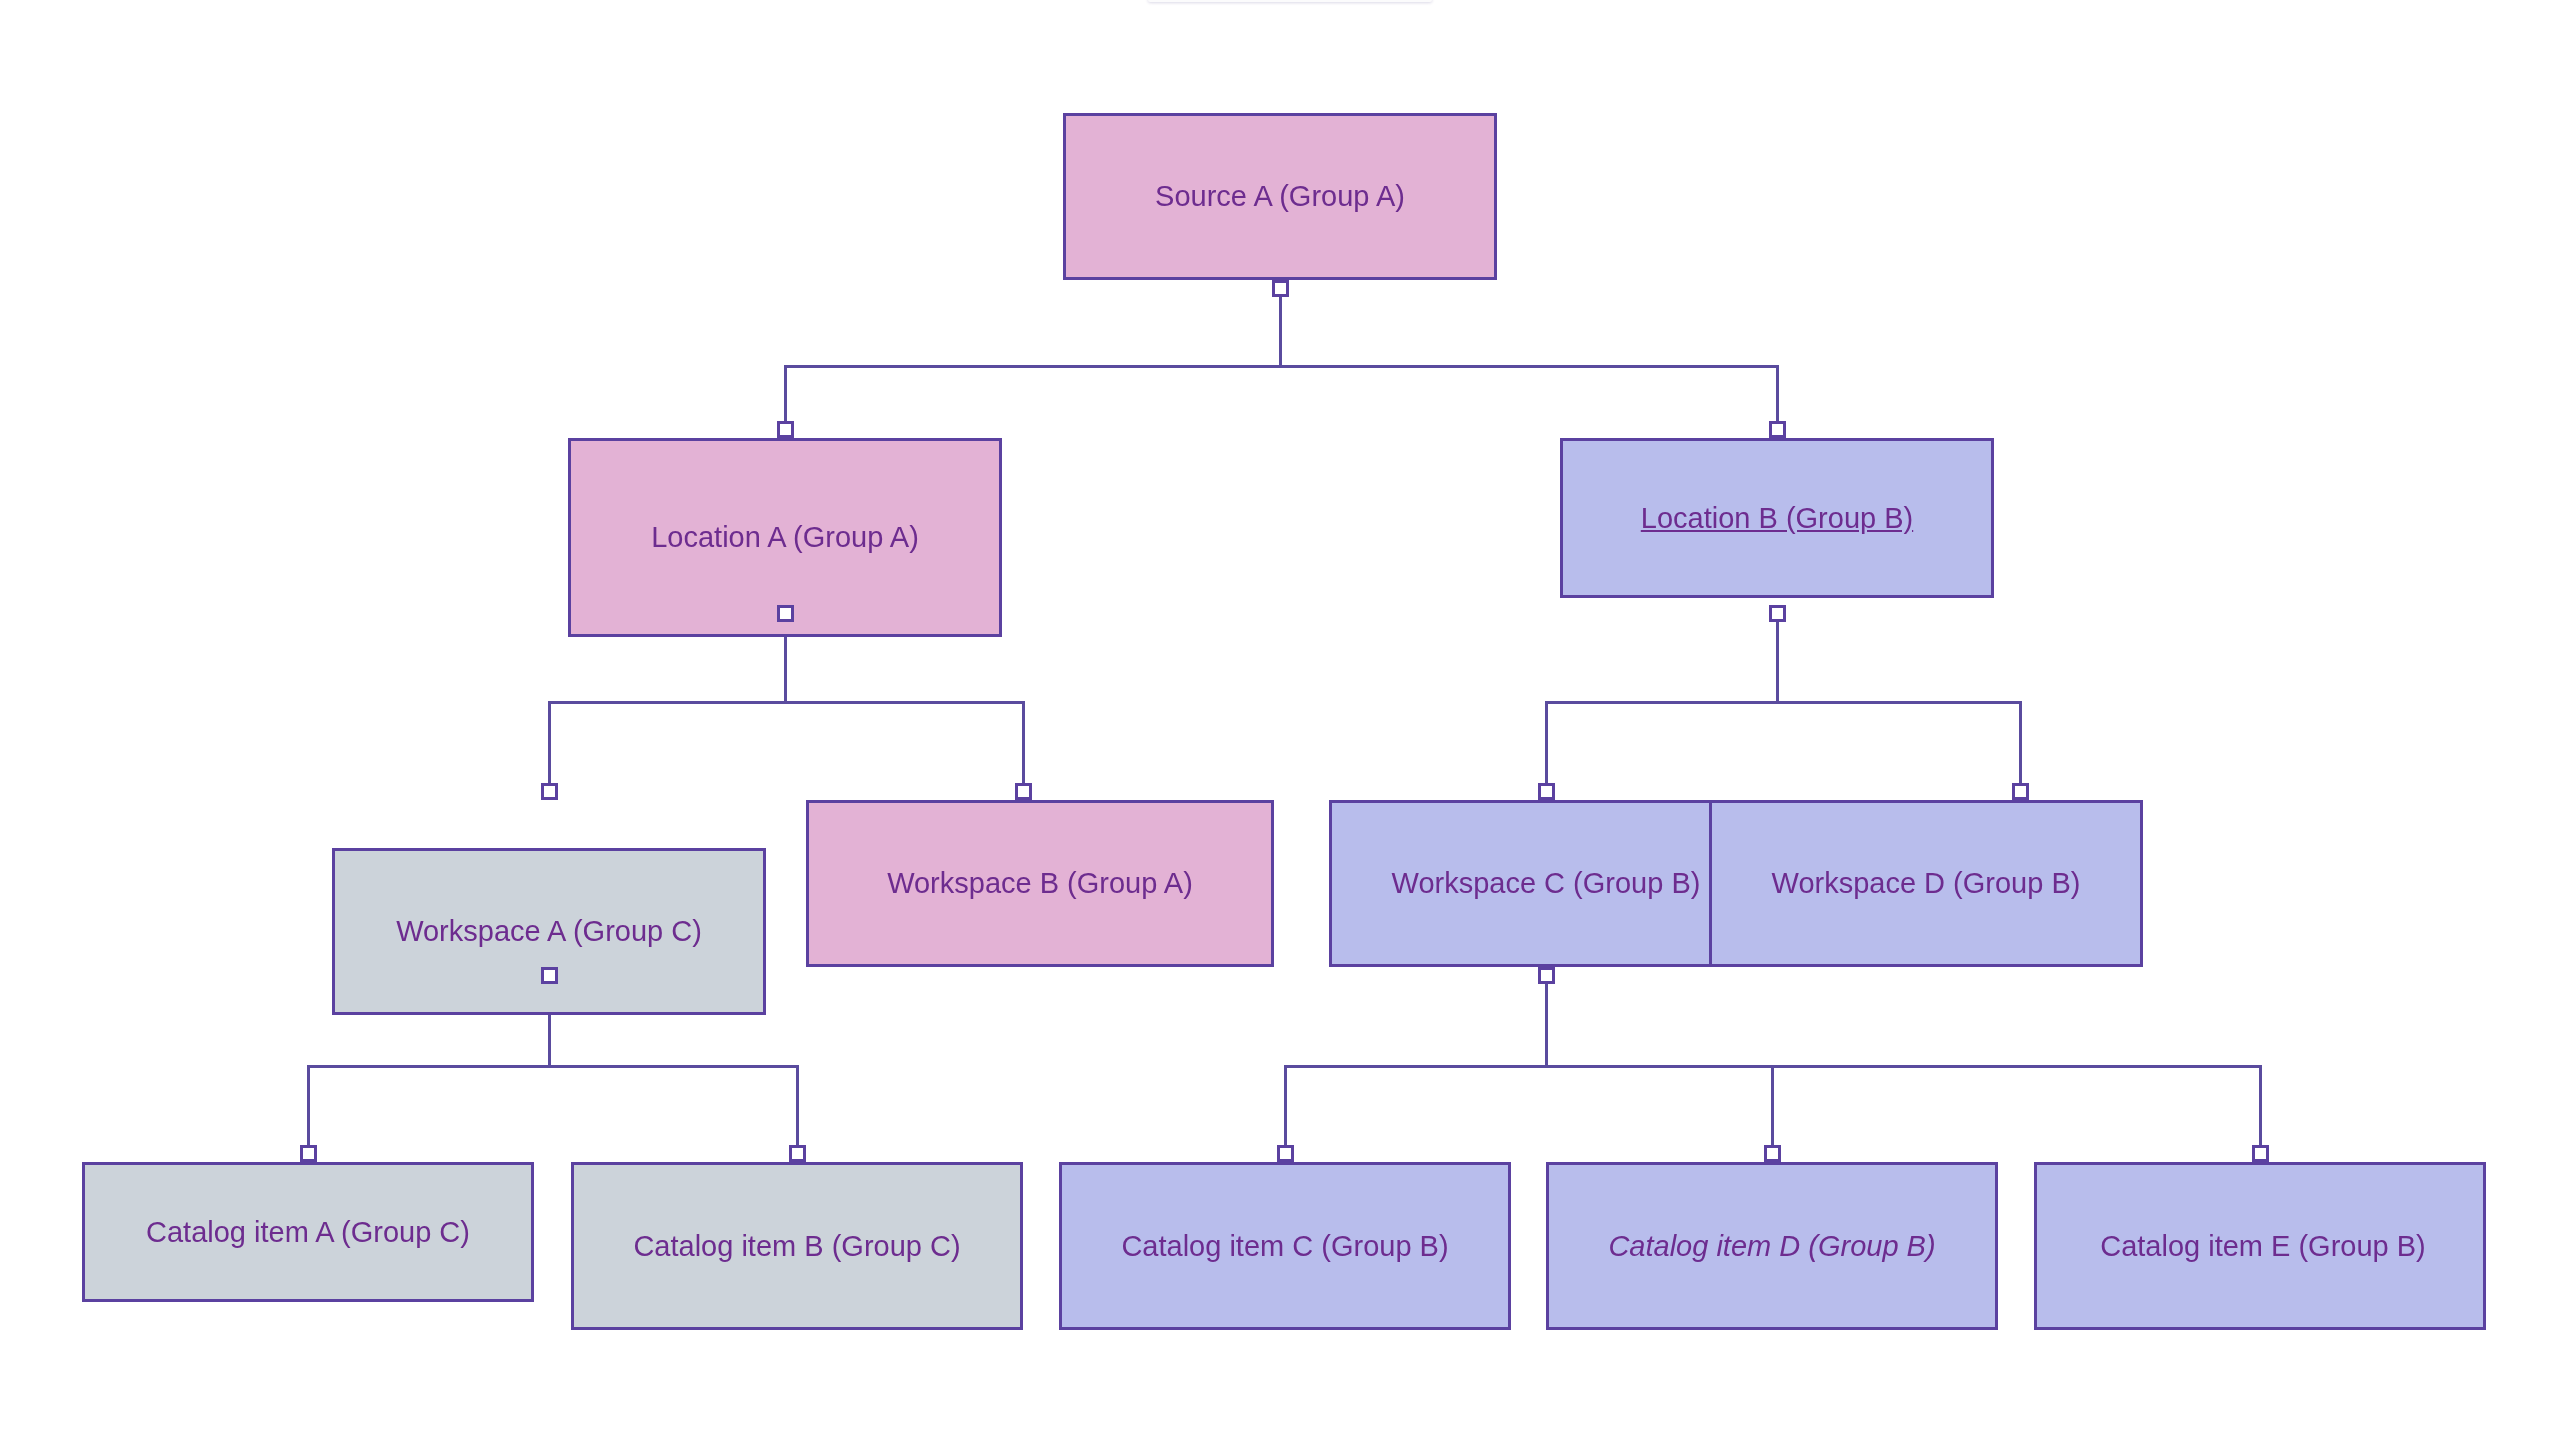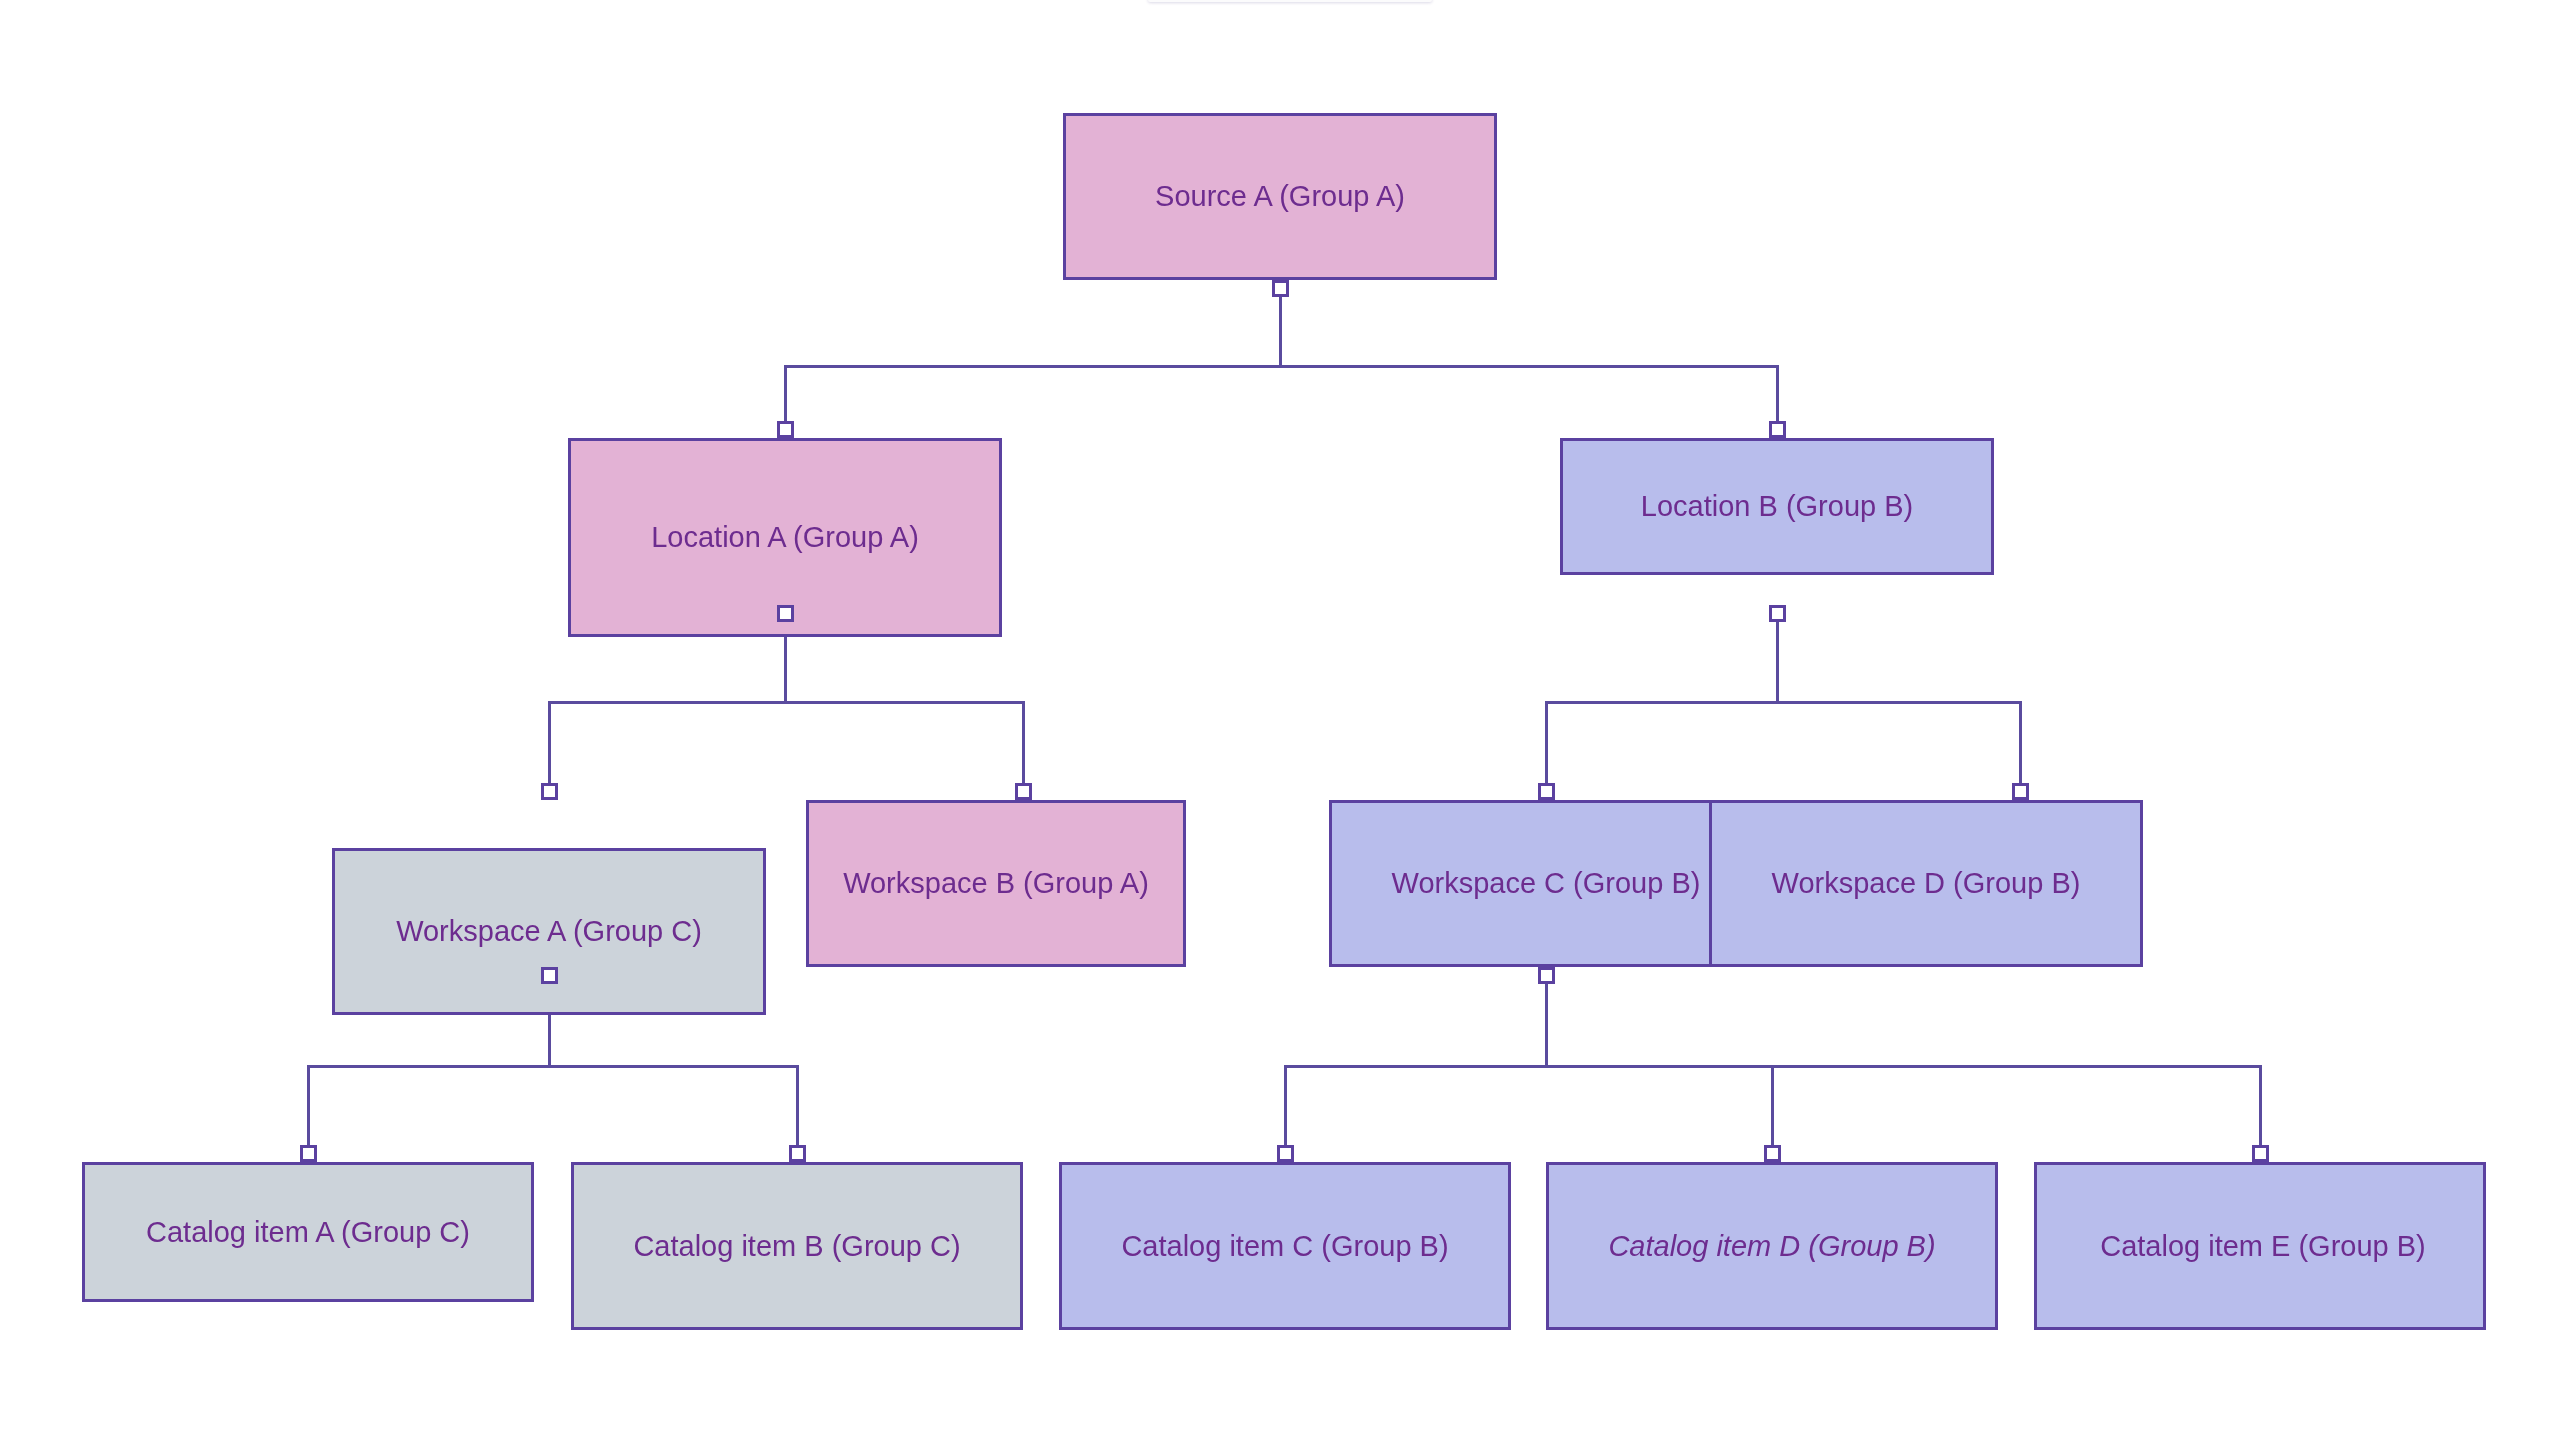--- a/index.html
+++ b/index.html
@@ -83,31 +83,31 @@
     </svg>
 <div class="node fill-pink" style="left: 1063px; top: 113px; width: 434px; height: 167px; justify-content: center;">
       <span>Source A (Group A)</span>
     </div>
     <div class="anchor" style="left: 1271.5px; top: 280px;"></div>
     <div class="node fill-pink" style="left: 568px; top: 438px; width: 434px; height: 199px;">
       <span>Location A (Group A)</span>
     </div>
     <div class="anchor" style="left: 776.5px; top: 421px;"></div>
     <div class="anchor" style="left: 776.5px; top: 605px;"></div>
-    <div class="node fill-blue" style="left: 1560px; top: 438px; width: 434px; height: 137px;">
+    <div class="node fill-blue" style="left: 1560px; top: 438px; width: 434px; height: 160px; text-decoration: underline;">
       <span>Location B (Group B)</span>
     </div>
     <div class="anchor" style="left: 1768.5px; top: 421px;"></div>
     <div class="anchor" style="left: 1768.5px; top: 605px;"></div>
     <div class="node fill-gray" style="left: 332px; top: 800px; width: 434px; height: 167px; margin-top: 48px;">
       <span>Workspace A (Group C)</span>
     </div>
     <div class="anchor" style="left: 540.5px; top: 783px;"></div>
     <div class="anchor" style="left: 540.5px; top: 967px;"></div>
-    <div class="node fill-pink" style="left: 806px; top: 800px; width: 380px; height: 167px;">
+    <div class="node fill-pink" style="left: 806px; top: 800px; width: 468px; height: 167px;">
       <span>Workspace B (Group A)</span>
     </div>
     <div class="anchor" style="left: 1014.5px; top: 783px;"></div>
     <div class="node fill-blue" style="left: 1329px; top: 800px; width: 434px; height: 167px;">
       <span>Workspace C (Group B)</span>
     </div>
     <div class="anchor" style="left: 1537.5px; top: 783px;"></div>
     <div class="anchor" style="left: 1537.5px; top: 967px;"></div>
     <div class="node fill-blue" style="left: 1709px; top: 800px; width: 434px; height: 167px;">
       <span>Workspace D (Group B)</span>

